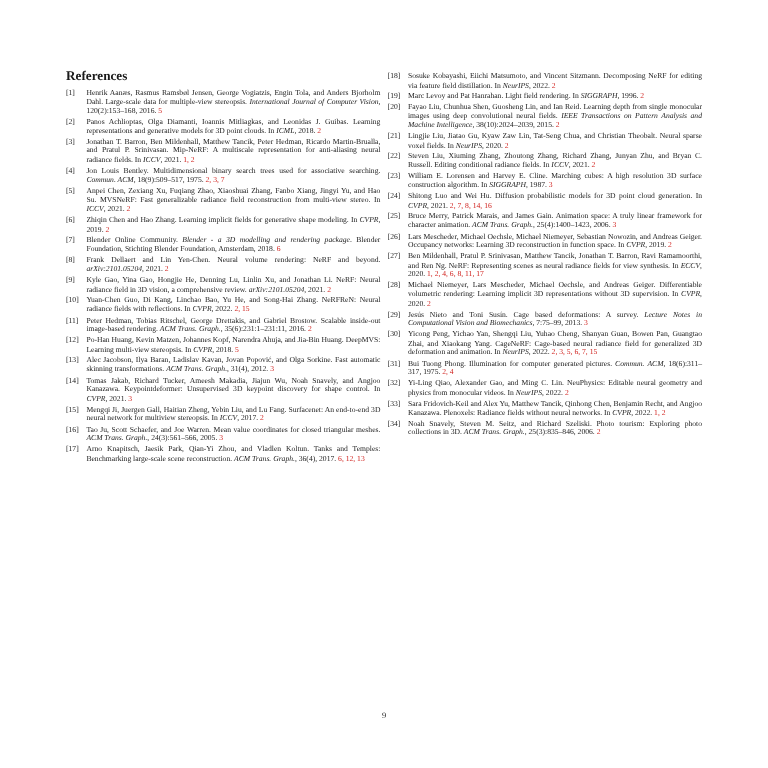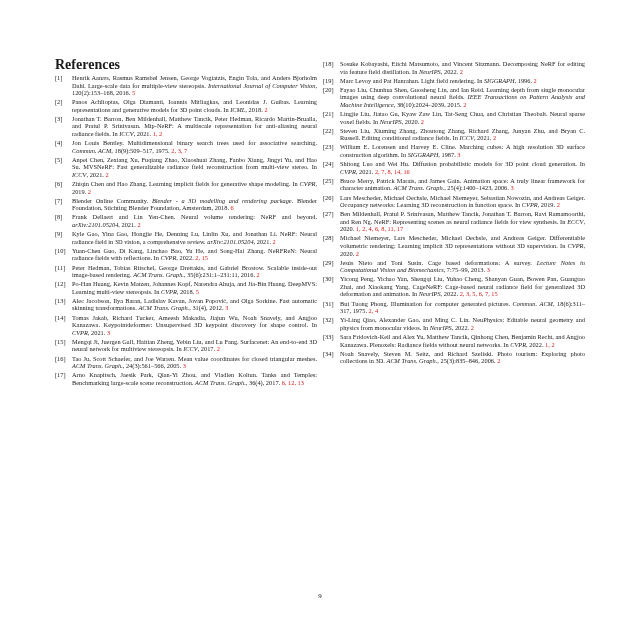--- a/index.html
+++ b/index.html
@@ -2,21 +2,21 @@
 <html><head>
 <meta charset="utf-8">
 <style>
   html, body { margin: 0; padding: 0; background: #ffffff; }
   body { width: 640px; height: 640px; position: relative; overflow: hidden;
          font-family: "Liberation Serif", serif; color: #1a1a1a; }
   .page { position: absolute; left: 0; top: 0; width: 640px; height: 640px; }
   .col { position: absolute; top: 58px; width: 262px; }
   .col.left { left: 55px; }
   .col.right { left: 323px; top: 60px; }
-  h2 { font-family: "Liberation Serif", serif; font-weight: bold; font-size: 14px;
+  h2 { font-family: "Liberation Serif", serif; font-weight: bold; font-size: 11px;
        margin: 0 0 3px 0; line-height: 13px; }
   .ref { position: relative; padding-left: 17px; font-size: 6.35px; line-height: 7.55px;
          text-align: justify; margin-bottom: 1.6px; hyphens: manual; }
   .ref .num { position: absolute; left: 0; top: 0; }
   .ref i { font-style: italic; }
   .ref .bl { color: #d0201c; }
   .pagenum { position: absolute; top: 592px; left: 0; width: 640px; text-align: center;
              font-size: 7px; }
 </style>
 </head>

